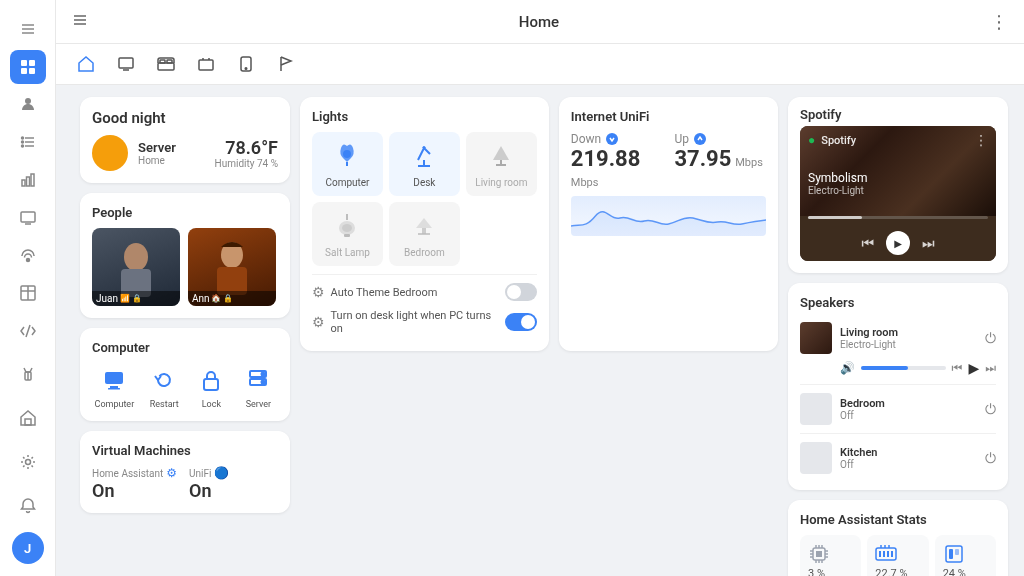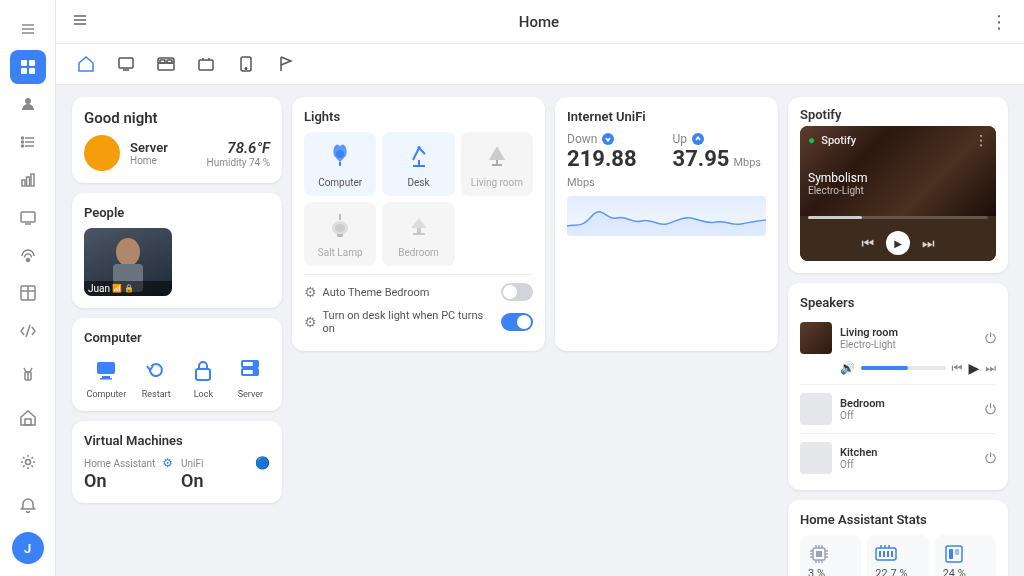--- a/index.html
+++ b/index.html
@@ -111,20 +111,21 @@
 
     
     .content {
       flex: 1;
       overflow-y: auto;
       padding: 12px 16px;
       display: grid;
       grid-template-columns: 210px 1fr 220px;
       gap: 10px;
       align-items: start;
+      margin-left: 8px;
     }
 
     
     .card {
       background: #fff;
       border-radius: 12px;
       padding: 12px;
       box-shadow: 0 1px 3px rgba(0,0,0,0.08);
     }
     .card-title {
@@ -146,30 +147,30 @@
     .weather-sun {
       width: 36px;
       height: 36px;
       background: #f59e0b;
       border-radius: 50%;
       flex-shrink: 0;
     }
     .weather-info .condition { font-size: 13px; font-weight: 600; color: #333; }
     .weather-info .location { font-size: 10px; color: #888; }
     .weather-right { margin-left: auto; text-align: right; }
-    .weather-right .temp { font-size: 15px; font-weight: 600; color: #333; font-style: italic; }
+    .weather-right .temp { font-size: 18px; font-weight: 600; color: #333; }
     .weather-right .humidity { font-size: 10px; color: #888; }
     .greeting { font-size: 15px; font-weight: 600; color: #333; margin-bottom: 8px; }
 
     
     .people-photos { display: flex; gap: 8px; }
     .person-photo {
       position: relative;
       width: 88px;
-      height: 68px;
+      height: 78px;
       border-radius: 8px;
       overflow: hidden;
       flex-shrink: 0;
     }
     .person-label {
       position: absolute;
       bottom: 0;
       left: 0;
       right: 0;
       background: rgba(0,0,0,0.5);
@@ -191,21 +192,21 @@
       align-items: center;
       justify-content: center;
       font-size: 18px;
       color: #3b82f6;
     }
     .computer-icon-item .icon-label { font-size: 9px; color: #555; }
 
     
     .vm-items { display: flex; gap: 8px; }
     .vm-item { flex: 1; }
-    .vm-name { font-size: 10px; color: #888; display: flex; align-items: center; gap: 3px; justify-content: space-between; }
+    .vm-name { font-size: 10px; color: #888; display: flex; align-items: center; gap: 3px; }
     .vm-status { font-size: 18px; font-weight: 600; color: #333; }
 
     
     .mid-col { display: flex; flex-direction: row; gap: 10px; }
 
     
     .lights-grid { display: grid; grid-template-columns: repeat(3, 1fr); gap: 6px; margin-bottom: 8px; }
     .light-item {
       background: #f5f5f5;
       border-radius: 8px;
@@ -573,20 +574,33 @@
           <div class="person-photo">
             <div class="face-juan">
               <svg width="50" height="60" viewBox="0 0 50 60">
                 <ellipse cx="25" cy="20" rx="12" ry="14" fill="#b0876a"></ellipse>
                 <rect x="10" y="32" width="30" height="28" rx="4" fill="#6b7280"></rect>
               </svg>
             </div>
             <div class="person-label">
               <span>Juan</span>
               <span style="font-size:8px">📶 🔒</span>
+            </div>
+          </div>
+          <div class="person-photo">
+            <div class="face-ann">
+              <svg width="50" height="60" viewBox="0 0 50 60">
+                <ellipse cx="25" cy="18" rx="11" ry="13" fill="#c8956c"></ellipse>
+                <path d="M14 10 Q25 0 36 10" fill="#3d1a00"></path>
+                <rect x="10" y="30" width="30" height="28" rx="4" fill="#92400e"></rect>
+              </svg>
+            </div>
+            <div class="person-label">
+              <span>Ann</span>
+              <span style="font-size:8px">🏠 🔒</span>
             </div>
           </div>
         </div>
       </div>
 
       <div class="card">
         <div class="card-title">Computer</div>
         <div class="computer-icons">
           <div class="computer-icon-item">
             <div class="icon-box">

